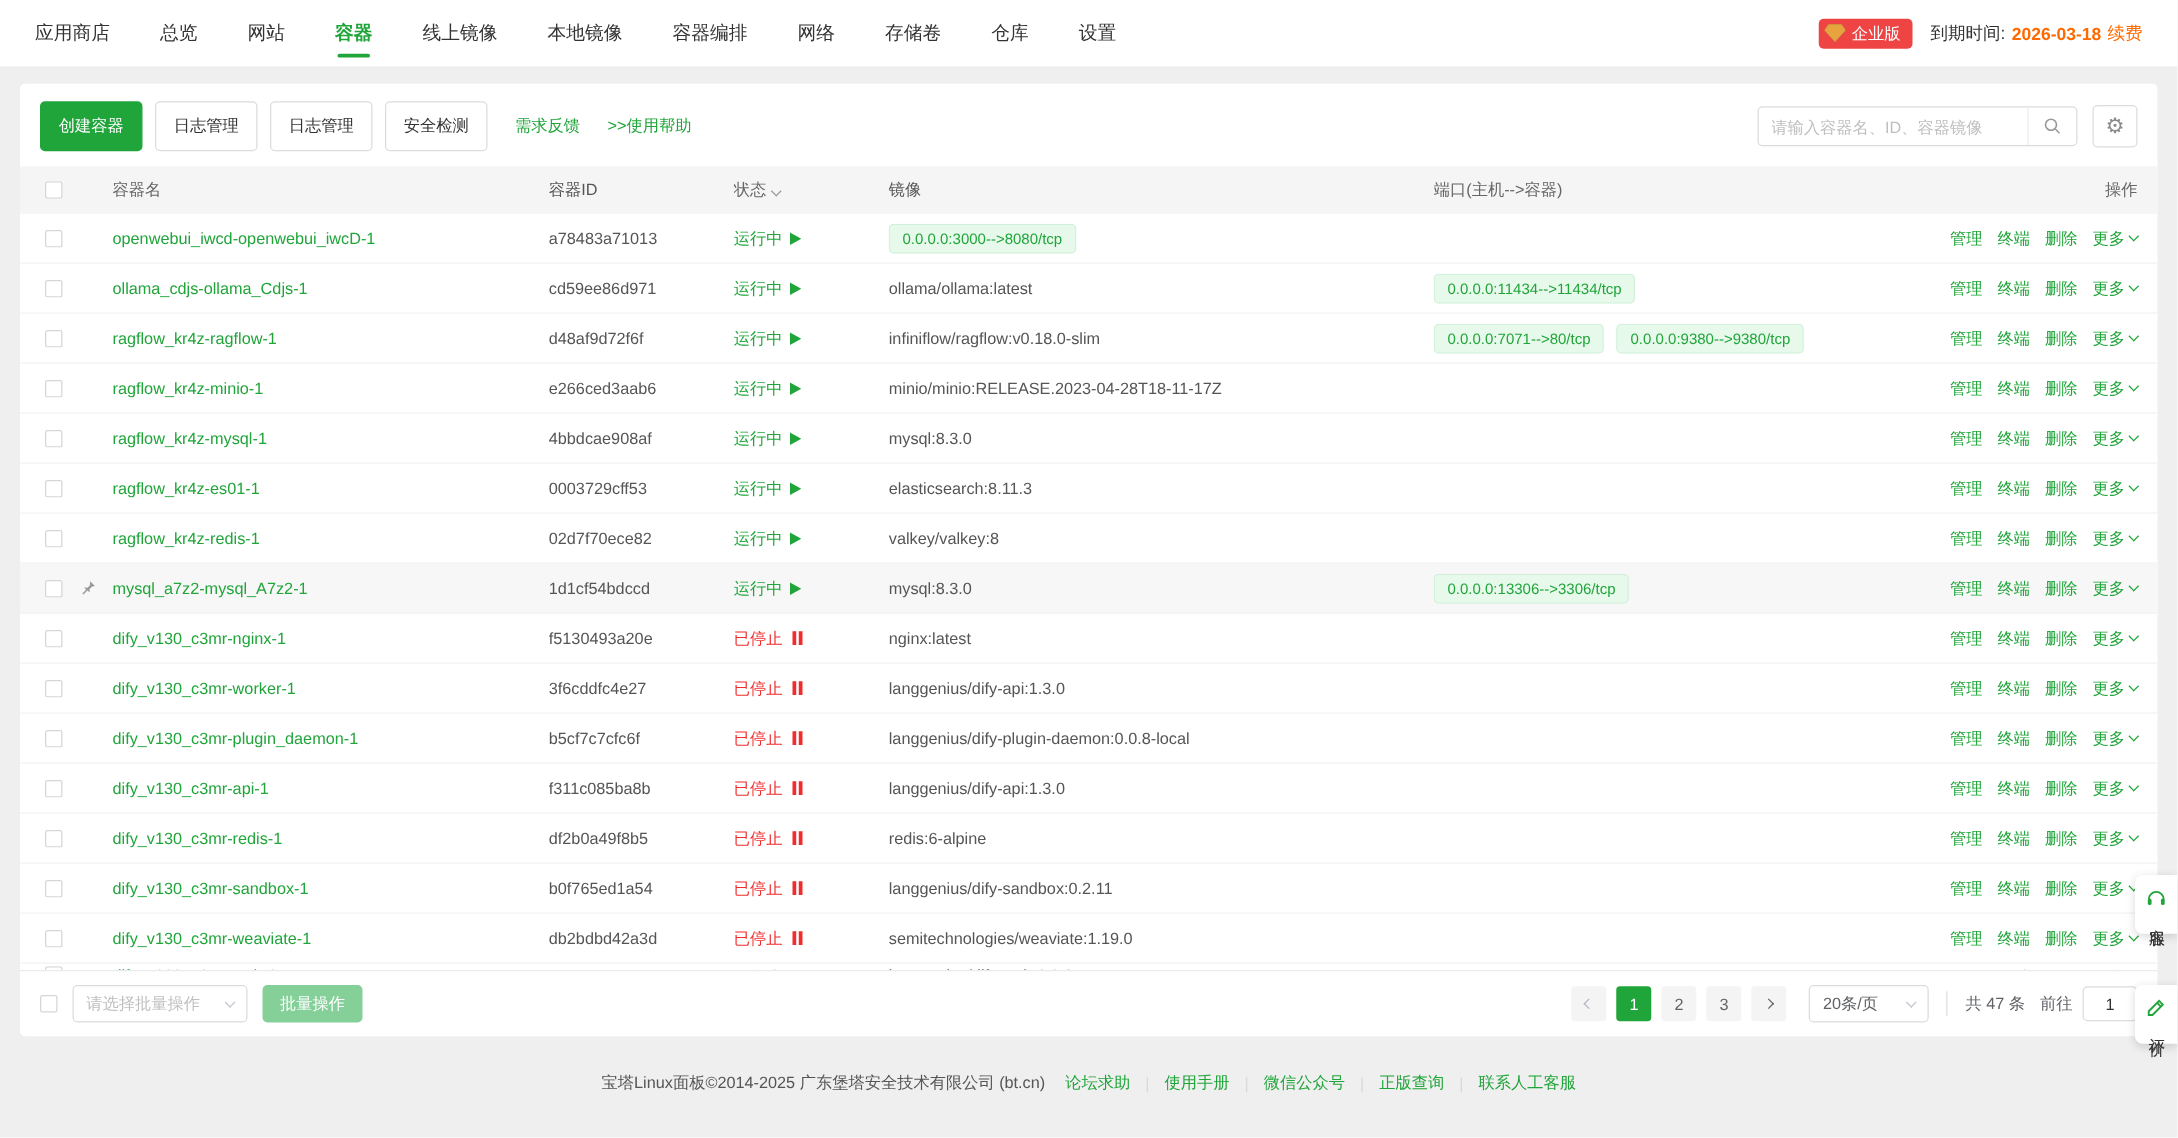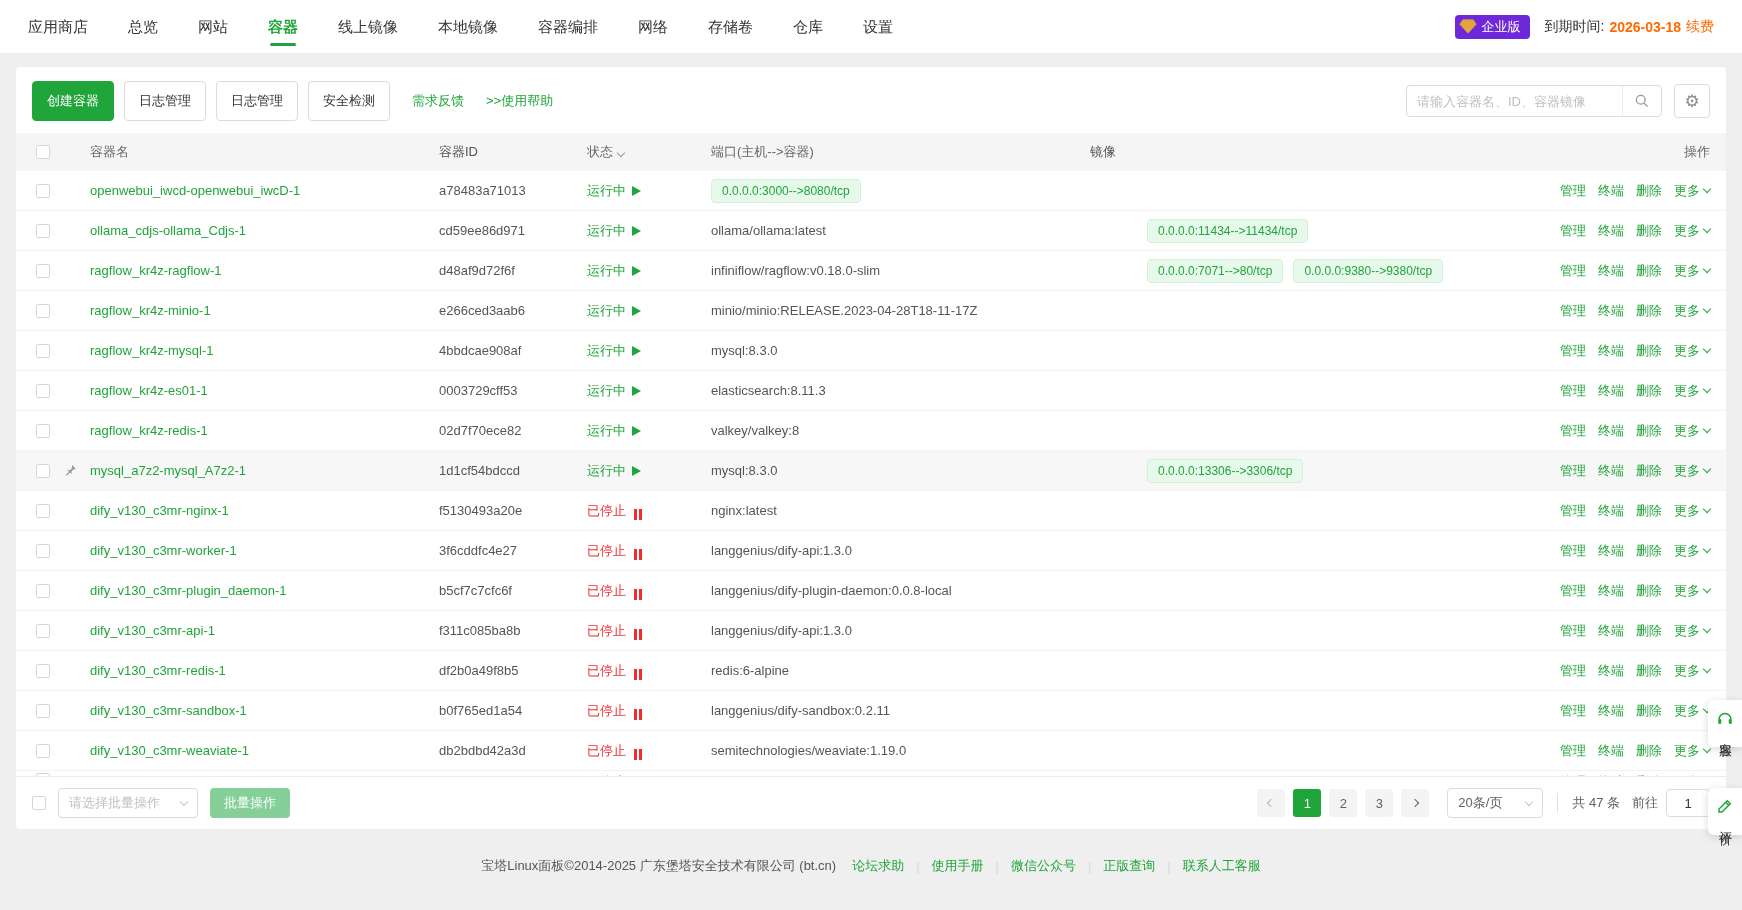--- a/index.html
+++ b/index.html
@@ -8,21 +8,21 @@
     font-family:"Liberation Sans","DejaVu Sans",sans-serif;font-size:13px;color:#333;
     position:relative;
   }
   a{text-decoration:none;}
   
   .topnav{height:53px;background:#fff;display:flex;align-items:center;padding:0 28px;}
   .nav-item{margin-right:40px;font-size:15px;color:#333;height:53px;line-height:53px;position:relative;cursor:pointer;white-space:nowrap;}
   .nav-item.active{color:#20a53a;font-weight:bold;}
   .nav-item.active::after{content:"";position:absolute;left:50%;transform:translateX(-50%);bottom:7px;width:26px;height:3px;background:#20a53a;border-radius:2px;}
   .license{margin-left:auto;display:flex;align-items:center;font-size:14px;color:#333;white-space:nowrap;}
-  .vip-badge{display:inline-flex;align-items:center;background:#6d28d9;color:#fff;border-radius:4px;padding:3px 10px 3px 4px;font-size:13px;cursor:pointer;}
+  .vip-badge{display:inline-flex;align-items:center;background:#ef4444;color:#fff;border-radius:4px;padding:3px 10px 3px 4px;font-size:13px;cursor:pointer;}
   .vip-badge svg{margin-right:4px;}
   .expiry-label{margin-left:14px;color:#333;}
   .expiry-date{color:#ff6a00;font-weight:bold;margin:0 5px;}
   .renew-link{color:#ff6a00;cursor:pointer;}
   
   .card{margin:14px 16px 0;background:#fff;border-radius:4px;height:762px;box-sizing:border-box;padding-top:14px;display:flex;flex-direction:column;}
   .toolbar{display:flex;align-items:center;padding:0 16px;margin-bottom:12px;}
   .btn{height:40px;padding:0 14px;border-radius:4px;font-size:13px;cursor:pointer;box-sizing:border-box;font-family:inherit;}
   .btn-primary{background:#20a53a;border:1px solid #20a53a;color:#fff;}
   .btn-plain{background:#fff;border:1px solid #dcdcdc;color:#333;margin-left:10px;}
@@ -44,21 +44,21 @@
   .c-id{width:148px;flex-shrink:0;color:#555;}
   .c-status{width:124px;flex-shrink:0;}
   .c-image{width:436px;flex-shrink:0;color:#555;}
   .c-ports{flex:1;display:flex;align-items:center;gap:10px;}
   .c-actions{width:200px;display:flex;justify-content:flex-end;align-items:center;gap:12px;padding-right:16px;flex-shrink:0;text-align:center;}
   .checkbox{width:14px;height:14px;border:1px solid #d6d6d6;border-radius:2px;background:#fff;display:inline-block;cursor:pointer;flex-shrink:0;box-sizing:border-box;}
   .pin{margin-left:14px;}
   .name-link{color:#20a53a;cursor:pointer;}
   .status{display:inline-flex;align-items:center;}
   .status.running{color:#20a53a;}
-  .status.stopped{color:#f12c2c;align-items:flex-end;}
+  .status.stopped{color:#f12c2c;}
   .play-icon{display:inline-block;width:0;height:0;border-left:9px solid #20a53a;border-top:5px solid transparent;border-bottom:5px solid transparent;margin-left:6px;}
   .pause-icon{display:inline-flex;margin-left:6px;}
   .pause-icon i{display:inline-block;width:3px;height:11px;background:#f12c2c;margin-left:2px;}
   .port-badge{background:#e7f9eb;border:1px solid #d2f0da;color:#20a53a;border-radius:4px;padding:4px 10px;font-size:12px;white-space:nowrap;}
   .action-link{color:#20a53a;cursor:pointer;white-space:nowrap;display:inline-flex;align-items:center;}
   .chev{display:inline-block;width:6px;height:6px;border-right:1.5px solid currentColor;border-bottom:1.5px solid currentColor;box-sizing:border-box;}
   .chev-down{transform:rotate(45deg);margin-left:4px;margin-top:-3px;}
   .chev-left{transform:rotate(135deg);}
   .chev-right{transform:rotate(-45deg);}
   .hdr-chev{color:#999;margin-left:5px;cursor:pointer;}
@@ -139,22 +139,22 @@
 
   <div class="thead">
     <div class="cell c-check">
         <span class="checkbox"></span>
       </div>
     <div class="cell c-name">容器名</div>
     <div class="cell c-id">容器ID</div>
     <div class="cell c-status">
       <span>状态</span><i class="chev chev-down hdr-chev"></i>
     </div>
+    <div class="cell c-image">镜像</div>
     <div class="cell c-ports">端口(主机--&gt;容器)</div>
-    <div class="cell c-image">镜像</div>
     <div class="cell c-actions">操作</div>
   </div>
 
   <div class="tbody">
       <div class="trow">
         <div class="cell c-check">
           <span class="checkbox"></span>
         </div>
         <div class="cell c-name"><a class="name-link">openwebui_iwcd-openwebui_iwcD-1</a></div>
         <div class="cell c-id">a78483a71013</div>

